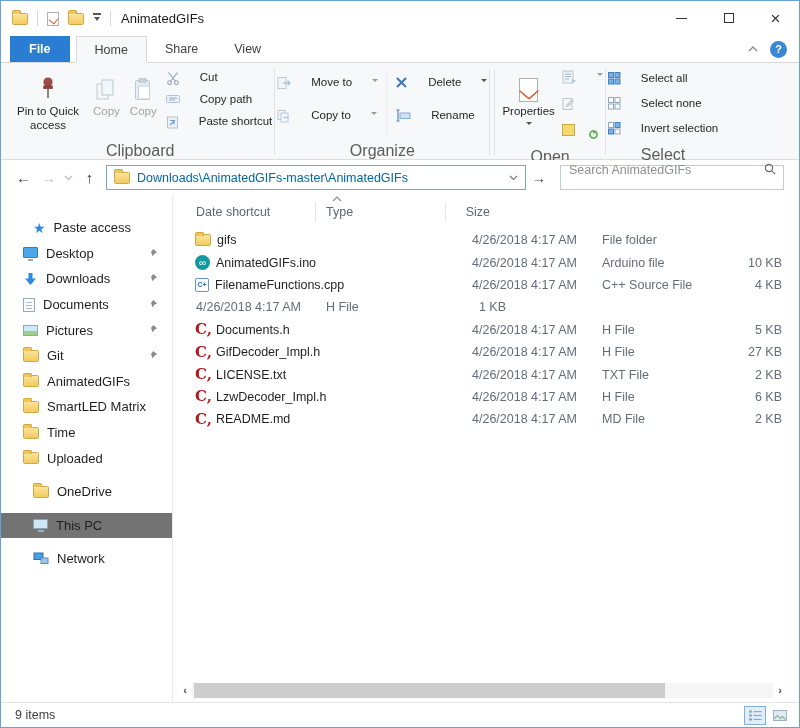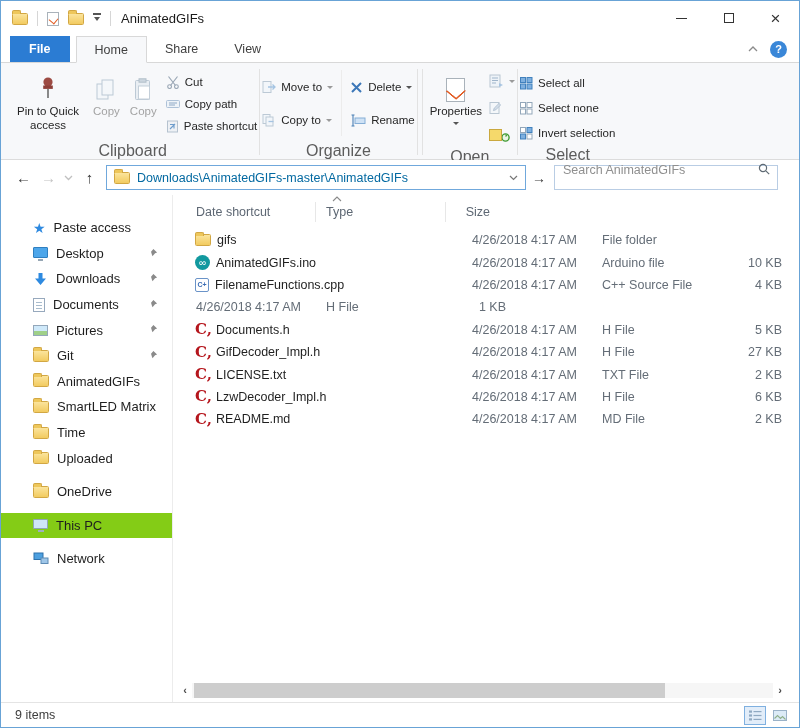--- a/index.html
+++ b/index.html
@@ -32,21 +32,21 @@
   .ribbon{position:absolute;top:62px;left:0;right:0;height:97px;background:#f7f8fa;border-bottom:1px solid #dcdcdc;display:flex;padding:3px 0 0 7px}
   .rgroup{display:flex;flex-direction:column}
   .rg-content{flex:1;display:flex;align-items:flex-start}
   .rg-label{text-align:center;font-size:16px;color:#5c5c5c;height:19px;padding-top:2px}
   .rsep{width:1px;background:#e2e2e2;margin:3px 2px 4px 2px}
   .bigbtn{display:flex;flex-direction:column;align-items:center;padding:3px 5px 0 5px;font-size:11.5px;line-height:1.2;text-align:center;color:#262626}
   .bigbtn .bicon{height:36px;display:flex;align-items:flex-end;justify-content:center;padding-bottom:3px}
   .gray{color:#a3a3a3}
   .mgray{color:#8a8a8a}
   .smallcol{display:flex;flex-direction:column;justify-content:flex-start;padding-top:5px}
-  .smallbtn{display:flex;align-items:center;gap:5px;font-size:11.5px;height:22px;color:#262626;white-space:nowrap}
+  .smallbtn{display:flex;align-items:flex-start;gap:20px;font-size:11.5px;height:22px;color:#262626;white-space:nowrap}
   .dda{width:0;height:0;border:3px solid transparent;border-top:3.5px solid #9a9a9a;margin-top:3px}
   .dda-dk{border-top-color:#555}
 
   
   .i-folder{position:relative;width:16px;height:12px;background:linear-gradient(#fbe49c,#f2cb60);border:1px solid #d2a743;border-radius:1.5px;flex:none}
   .i-folder::before{content:"";position:absolute;top:-3.5px;left:-1px;width:7px;height:3px;background:#eec75b;border:1px solid #d2a743;border-bottom:0;border-radius:2px 2px 0 0}
   .i-folder.lg{transform:scale(1.45);transform-origin:bottom center;margin:0 4px}
   .i-star{color:#2f8ae0;font-size:14px;line-height:1}
   .i-desktop{width:15px;height:11px;border:1.5px solid #2f7fc0;background:#4da6ea;border-radius:1px;position:relative;flex:none;margin-bottom:2px}
   .i-desktop::after{content:"";position:absolute;left:3.5px;bottom:-4px;width:5px;height:2.2px;background:#96a6b4}
@@ -67,33 +67,33 @@
   .i-check-sm::before{content:"";position:absolute;left:2px;top:3px;width:6px;height:6px;border-right:1.8px solid #e25d26;border-bottom:1.8px solid #e25d26;transform:rotate(40deg)}
   .i-yellownote{position:relative;width:13px;height:12px;background:#f5d96b;border:1px solid #caa83f;flex:none}
 
   
   .navbar{position:absolute;top:159px;left:0;right:0;height:35px;display:flex;align-items:center;padding-left:10px;background:#fff}
   .nav-btn{width:25px;text-align:center;font-size:15px;color:#3a3a3a}
   .nav-dis{color:#c3c3c3}
   .addr{width:420px;height:25px;border:1px solid #70a8dc;display:flex;align-items:center;padding:0 4px 0 7px;margin-left:4px;background:#fff}
   .addr-text{flex:1;font-size:12.5px;color:#0369a1;margin-left:7px;white-space:nowrap;overflow:hidden}
   .goto{width:26px;text-align:center;font-size:14px;color:#3a3a3a}
-  .search{width:224px;height:25px;border:1px solid #b9cde4;display:flex;align-items:center;margin-left:2px;background:#fff;padding:0 6px 16px 8px}
+  .search{width:224px;height:25px;border:1px solid #b9cde4;display:flex;align-items:center;margin-left:8px;background:#fff;padding:0 6px 16px 8px}
   .search input{flex:1;border:none;outline:none;font-size:12.5px;color:#333;font-family:inherit;background:transparent}
   .search input::placeholder{color:#8f8f8f}
 
   
   .main{position:absolute;top:194px;left:0;right:0;bottom:25px;display:flex}
   .sidebar{width:172px;border-right:1px solid #ececec;padding-top:20px;overflow:hidden;flex:none}
   .side-item{height:25.6px;display:flex;align-items:center;font-size:13px;color:#1e1e1e;position:relative}
   .lvl0{padding-left:32px}
-  .lvl1{padding-left:32px}
+  .lvl1{padding-left:22px}
   .side-item .lbl{margin-left:8px;white-space:nowrap}
   .side-item .pin{position:absolute;right:14px;top:7px}
-  .side-sel{background:#84cc16}
+  .side-sel{background:#737373}
   .side-gap{margin-top:8px}
 
   .filearea{flex:1;position:relative;padding:0 0 0 13px}
   .list-header{height:34px;display:flex;align-items:center;color:#5d6773;font-size:12.5px;position:relative}
   .hdr-cell{display:flex;align-items:center;height:20px;border-right:1px solid #e7e7e7;padding-left:10px}
   .hc-name{width:276px;padding-left:9px}
   .hc-date{width:130px}
   .hc-type{width:130px}
   .hc-size{width:72px;justify-content:flex-end;padding-right:28px}
   .sort-caret{position:absolute;left:146px;top:1px}

